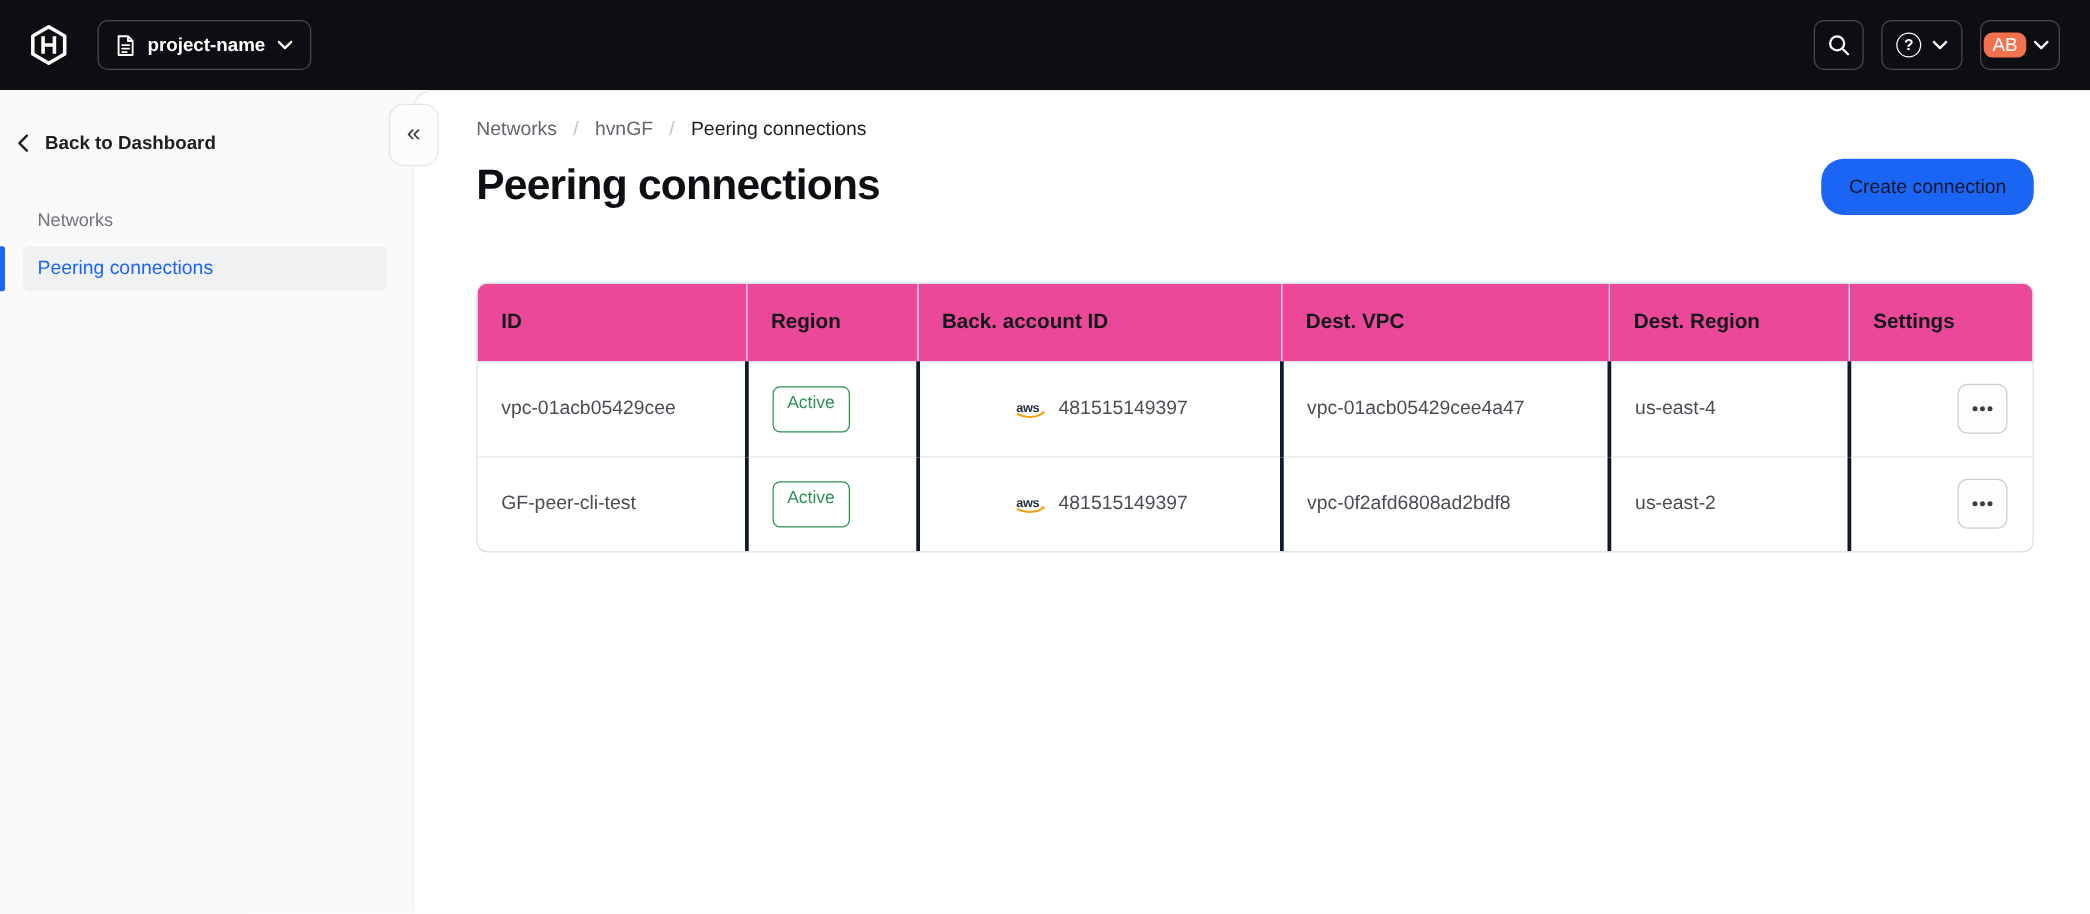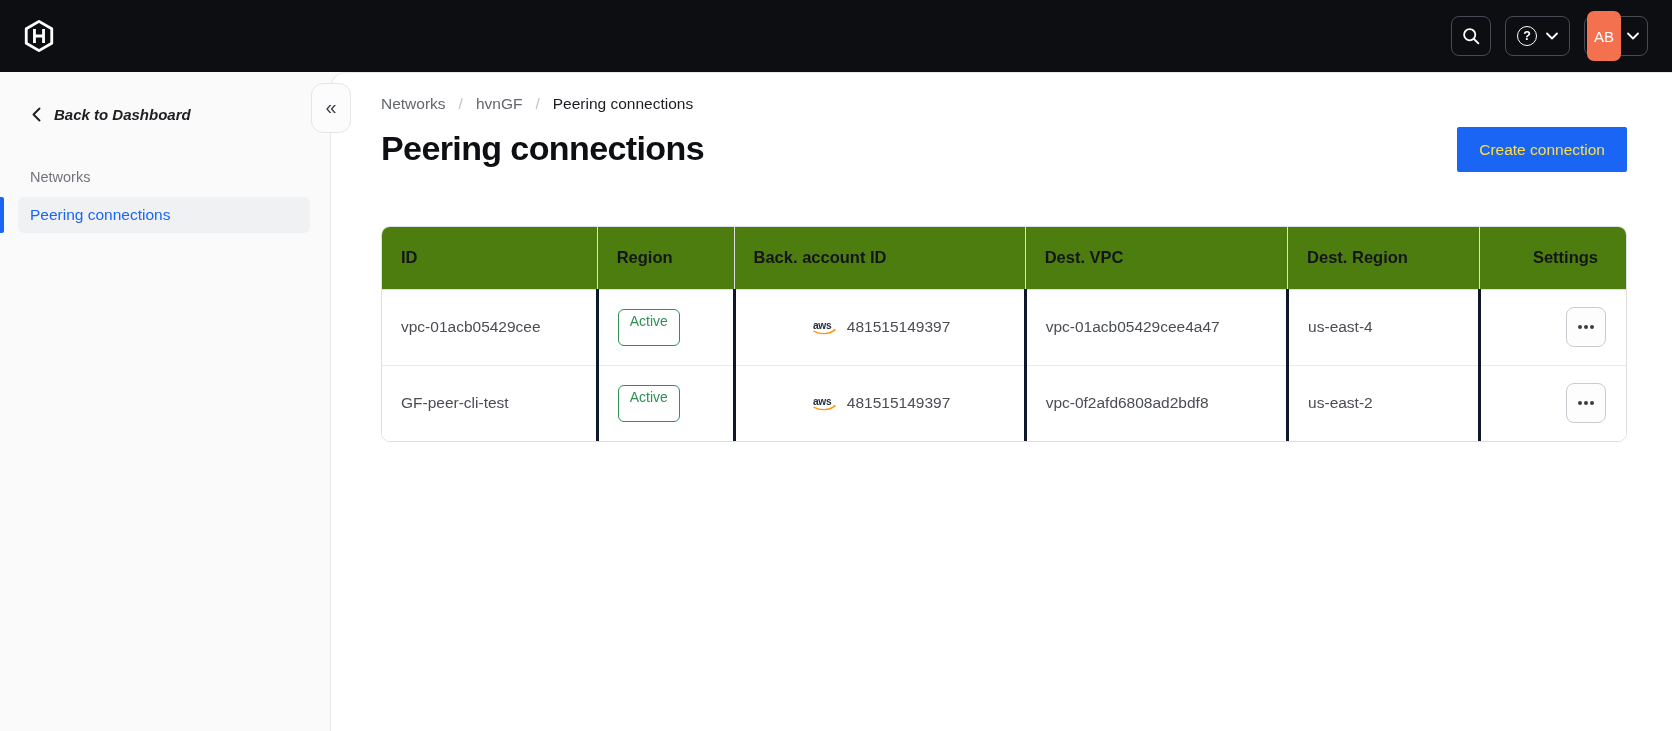--- a/index.html
+++ b/index.html
@@ -18,57 +18,57 @@
   .logo{display:flex;align-items:center;cursor:pointer;}
   .tb-btn{display:flex;align-items:center;background:transparent;border:1px solid #474a52;
     border-radius:8px;color:#fff;height:40px;cursor:pointer;}
   .proj-btn{gap:10px;padding:0 14px;font-size:15px;font-weight:600;}
   .tb-right{display:flex;align-items:center;gap:14px;}
   .search-btn{width:40px;justify-content:center;}
   .help-btn{gap:9px;padding:0 11px;}
   .help-circle{width:20px;height:20px;border:1.6px solid #fff;border-radius:50%;
     display:flex;align-items:center;justify-content:center;font-size:12.5px;font-weight:700;color:#fff;}
   .user-btn{gap:6px;padding:2px 8px 2px 2px;}
-  .avatar{width:34px;height:50px;border-radius:7px;background:var(--avatar-bg,#f4714f);
+  .avatar{width:34px;height:20px;border-radius:7px;background:var(--avatar-bg,#f4714f);
     color:#fff;font-size:15px;font-weight:500;display:flex;align-items:center;justify-content:center;}
 
   
   .app{display:flex;height:659px;}
   .sidebar{width:330px;flex-shrink:0;background:#fafafa;padding-top:28px;}
-  .back-row{display:flex;align-items:center;gap:13px;padding:6px 32px;font-size:15px;
-    font-weight:600;color:#1c1e22;cursor:pointer;font-style:italic;}
+  .back-row{display:flex;align-items:center;gap:13px;padding:6px 14px;font-size:15px;
+    font-weight:600;color:#1c1e22;cursor:pointer;}
   .nav-label{margin:40px 30px 12px;font-size:14.5px;color:#70747b;}
   .nav-item{position:relative;margin:0 20px 0 18px;background:#f0f1f3;border-radius:6px;
     padding:9px 12px;font-size:15.5px;color:var(--accent,#1b65f5);cursor:pointer;}
   .nav-item .accent{position:absolute;left:-18px;top:0;bottom:0;width:4px;
     background:var(--accent,#1b65f5);border-radius:0 2px 2px 0;}
 
   .main{flex:1;background:#fafafa;min-width:0;}
   .content{position:relative;height:100%;background:#fff;border-left:1px solid #e5e6e9;
     border-top:1px solid #e9eaec;border-top-left-radius:16px;padding:20px 45px 0 50px;}
   .collapse-tab{position:absolute;left:-20px;top:10px;width:40px;height:50px;background:#fcfcfd;
     border:1px solid #e5e6e9;border-radius:12px;display:flex;align-items:center;justify-content:center;
     font-size:20px;line-height:1;color:#3b3f46;cursor:pointer;padding-bottom:4px;}
 
   
   .breadcrumb{display:flex;align-items:center;gap:13px;font-size:15.5px;color:#63666c;padding-top:2px;}
   .crumb{cursor:pointer;}
   .crumb-sep{color:#c0c2c6;}
   .crumb-current{color:#1b1d21;font-weight:500;}
   .title-row{display:flex;justify-content:space-between;align-items:flex-start;margin-top:16px;}
   h1{margin:0;font-size:34px;font-weight:700;letter-spacing:-0.6px;color:#0e0f13;}
-  .create-btn{height:45px;padding:0 22px;border:none;border-radius:2px;background:var(--accent,#1b65f5);
-    color:#fde047;font-size:15.5px;font-weight:500;cursor:pointer;margin-top:-2px;}
+  .create-btn{height:45px;padding:0 22px;border:none;border-radius:18px;background:var(--accent,#1b65f5);
+    color:#0f172a;font-size:15.5px;font-weight:500;cursor:pointer;margin-top:-2px;}
 
   
   .table-wrap{margin-top:54px;border:1px solid #dcdee2;border-radius:9px;overflow:hidden;}
   table{width:100%;border-collapse:collapse;}
-  th{background:#4d7c0f;height:62px;text-align:left;padding:0 16px 0 19px;font-size:16.5px;
+  th{background:#ec4899;height:62px;text-align:left;padding:0 16px 0 19px;font-size:16.5px;
     font-weight:700;color:#141519;border-right:1px solid #dcdee2;border-bottom:1px solid #dcdee2;}
-  th:last-child{border-right:none;text-align:right;padding-right:28px;}
+  th:last-child{border-right:none;text-align:left;padding-right:28px;}
   td{height:76px;padding:0 16px 0 19px;font-size:15.5px;color:#4a4d53;
     border-right:3px solid #0f172a;border-bottom:1px solid #e8e9ec;background:#fff;}
   td:last-child{border-right:none;}
   tr:last-child td{border-bottom:none;}
   .badge{display:inline-block;border:1px solid var(--success,#2c9151);color:var(--success,#2c9151);
     border-radius:6px;padding:3px 11px 16px;font-size:14px;background:#fff;}
   .aws-cell{display:flex;align-items:center;gap:9px;justify-content:center;}
   .settings-cell{display:flex;justify-content:flex-end;align-items:center;padding-right:4px;}
   .dots-btn{width:40px;height:40px;border:1px solid #c9cbd0;border-radius:8px;background:#fdfdfe;
     display:flex;align-items:center;justify-content:center;cursor:pointer;}
@@ -79,20 +79,35 @@
 <body>
 
 <header class="topbar">
   <div class="tb-left">
     <span class="logo">
       <svg width="34" height="34" viewBox="0 0 36 36">
         <path d="M18 2.5 4.5 10.3v15.4L18 33.5l13.5-7.8V10.3Z" fill="none" stroke="#fff" stroke-width="3" stroke-linejoin="round"></path>
         <path d="M13.2 10.5v15M22.8 10.5v15M13.2 18h9.6" fill="none" stroke="#fff" stroke-width="3"></path>
       </svg>
     </span>
+    <button class="tb-btn proj-btn">
+      <span style="display:flex;">
+        <svg width="15" height="17" viewBox="0 0 16 18">
+          <path d="M2 1h8l4 4v12H2Z" fill="none" stroke="#fff" stroke-width="1.6" stroke-linejoin="round"></path>
+          <path d="M10 1v4h4" fill="none" stroke="#fff" stroke-width="1.6" stroke-linejoin="round"></path>
+          <path d="M5 8.5h6M5 11.5h6M5 14.5h4" stroke="#fff" stroke-width="1.5" stroke-linecap="round"></path>
+        </svg>
+      </span>
+      <span>project-name</span>
+      <span style="display:flex;">
+        <svg width="12" height="8" viewBox="0 0 12 8">
+            <path d="M1 1.5 6 6.5 11 1.5" fill="none" stroke="#fff" stroke-width="1.8" stroke-linecap="round" stroke-linejoin="round"></path>
+          </svg>
+      </span>
+    </button>
   </div>
   <div class="tb-right">
     <button class="tb-btn search-btn">
       <span style="display:flex;">
         <svg width="18" height="18" viewBox="0 0 18 18">
           <circle cx="7.7" cy="7.7" r="5.6" fill="none" stroke="#fff" stroke-width="1.8"></circle>
           <path d="M12 12 16.4 16.4" stroke="#fff" stroke-width="1.8" stroke-linecap="round"></path>
         </svg>
       </span>
     </button>

